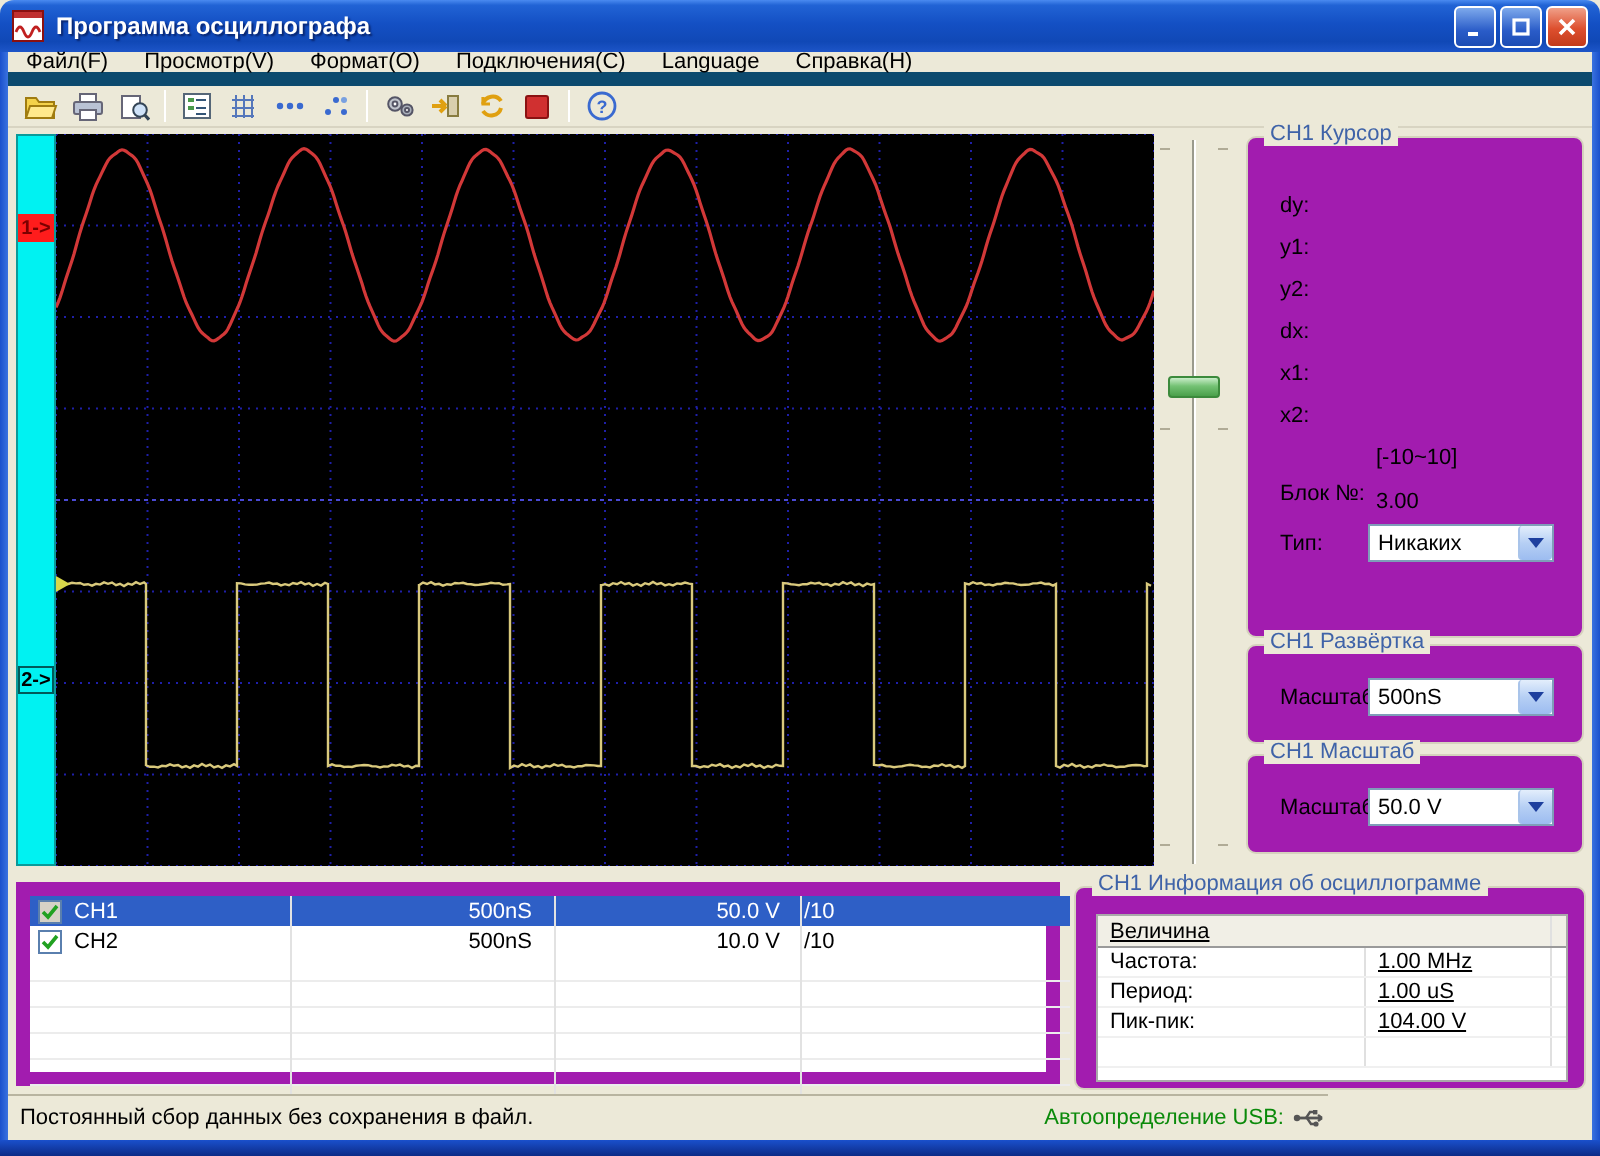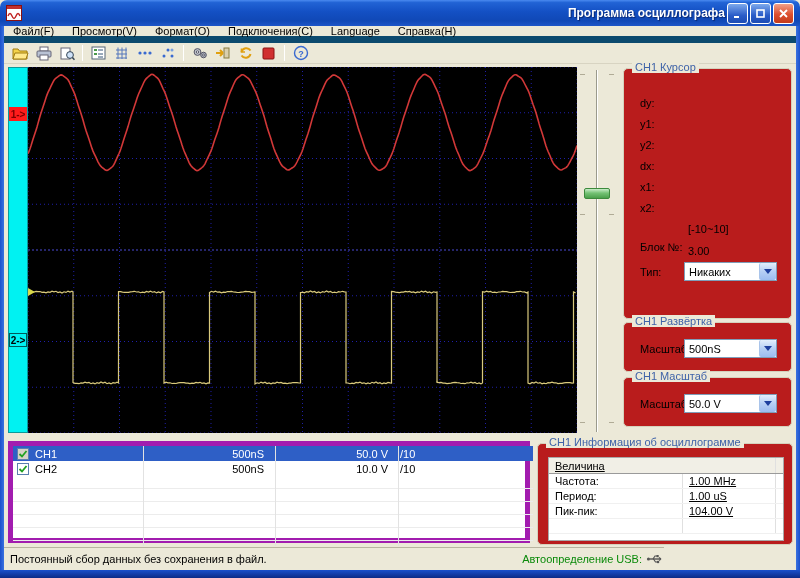--- a/index.html
+++ b/index.html
@@ -4,21 +4,21 @@
 <style>
   html,body{margin:0;padding:0;background:#555;}
   *{box-sizing:border-box;}
   .window{position:relative;width:800px;height:578px;background:#ece9d8;
     font-family:"Liberation Sans",sans-serif;font-size:11px;color:#000;overflow:hidden;}
   .abs{position:absolute;}
 
   
   .titlebar{left:0;top:0;width:800px;height:26px;
     background:linear-gradient(180deg,#4a8af0 0%,#2163d5 10%,#1450c4 45%,#1048b6 80%,#1d55c8 100%);
-    border-radius:7px 7px 0 0;display:flex;align-items:center;padding:0 6px;text-align:right;}
+    border-radius:7px 7px 0 0;display:flex;align-items:center;padding:0 6px;}
   .title-text{color:#fff;font-size:12px;font-weight:bold;margin-left:6px;
     text-shadow:1px 1px 1px #08256e;flex:1;}
   .winbtn{width:21px;height:21px;border-radius:3px;margin-left:2px;border:1px solid #fff;
     display:flex;align-items:center;justify-content:center;}
   .winbtn.blue{background:linear-gradient(180deg,#7da9ec,#2a5cc8 60%,#1c4cb4);}
   .winbtn.red{background:linear-gradient(180deg,#f0a089,#dd4f2e 55%,#c23a1a);}
   .frame-l{left:0;top:26px;width:4px;height:546px;background:linear-gradient(90deg,#1a50cc,#3a72e0);}
   .frame-r{left:796px;top:26px;width:4px;height:546px;background:linear-gradient(90deg,#3a72e0,#1a50cc);}
   .frame-b{left:0;top:570px;width:800px;height:8px;background:linear-gradient(180deg,#1a50cc,#0c2a86);}
 
@@ -41,36 +41,36 @@
   .plot{left:28px;top:67px;width:549px;height:366px;background:#000;cursor:crosshair;}
 
   .slider-col{left:577px;top:64px;width:46px;height:376px;background:#ece9d8;}
   .slider-track{position:absolute;left:19px;top:6px;width:2px;height:362px;
     background:#9a9a8c;border-right:1px solid #fff;}
   .slider-thumb{position:absolute;left:7px;top:124px;width:26px;height:11px;border-radius:2px;
     border:1px solid #3c8a3c;background:linear-gradient(180deg,#c8ecc8,#74c274 45%,#4ba04b);cursor:pointer;}
   .tick{position:absolute;width:5px;height:1px;background:#b0ab96;}
 
   
-  .gbox{border:1px solid #d5d2bd;border-radius:5px;background:#b91c1c;}
+  .gbox{border:1px solid #d5d2bd;border-radius:5px;background:#a21caf;}
   .gbox-caption{position:absolute;top:-8px;left:8px;background:#ece9d8;padding:0 3px;color:#3f63a8;}
   .field-label{position:absolute;left:16px;color:#000;}
   .field-value{position:absolute;left:64px;color:#000;}
 
   .combo{position:absolute;width:93px;height:19px;background:#fff;border:1px solid #7f9db9;
     display:flex;align-items:center;cursor:pointer;}
   .combo-text{flex:1;padding-left:4px;}
   .combo-btn{width:17px;height:17px;border-radius:2px;margin-right:0;
     background:linear-gradient(180deg,#e3eefc,#b6cff4 50%,#9cbcf0);border-left:1px solid #a9c4ea;
     display:flex;align-items:center;justify-content:center;}
   .chev{width:0;height:0;border-left:4px solid transparent;border-right:4px solid transparent;
     border-top:5px solid #1d3f9e;}
 
   
-  .chan-table{left:8px;top:441px;width:522px;height:102px;background:#fff;border:5px solid #a21caf;}
+  .chan-table{left:8px;top:441px;width:522px;height:102px;background:#fff;border:7px solid #a21caf;}
   .chan-row{position:absolute;left:0;width:520px;height:15px;display:flex;align-items:center;cursor:pointer;}
   .chan-row.sel{background:#2e5fc6;color:#fff;}
   .chk{width:12px;height:12px;border:1px solid #5a7fae;background:#fff;margin-left:4px;
     display:flex;align-items:center;justify-content:center;}
   .chk.gray{background:#d6d2c6;}
   .cell-name{width:108px;padding-left:6px;}
   .cell-sweep{width:133px;text-align:right;padding-right:6px;}
   .cell-range{width:124px;text-align:right;padding-right:6px;}
   .cell-probe{flex:1;padding-left:6px;}
   .vline{position:absolute;top:0;width:1px;height:100px;background:#e2e2e2;}

